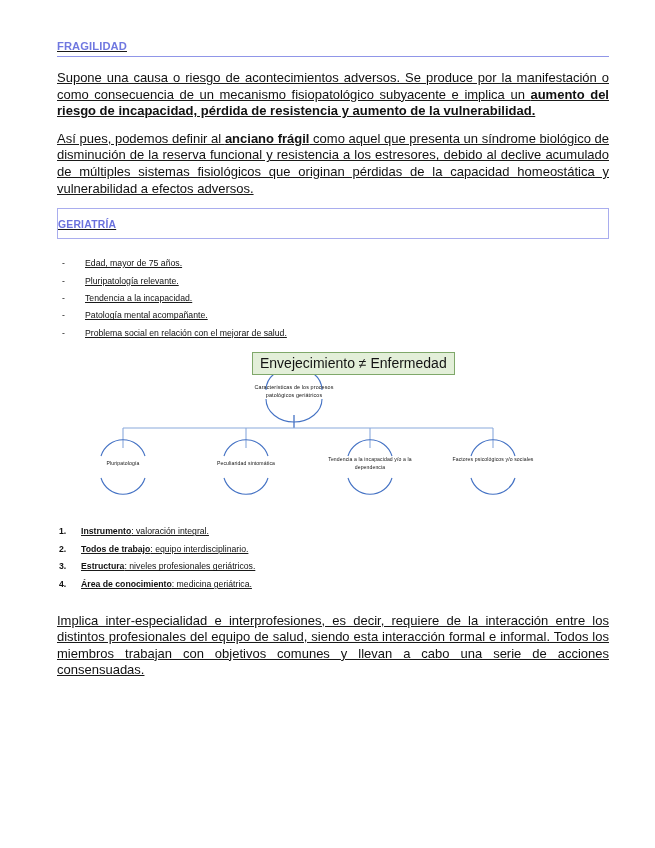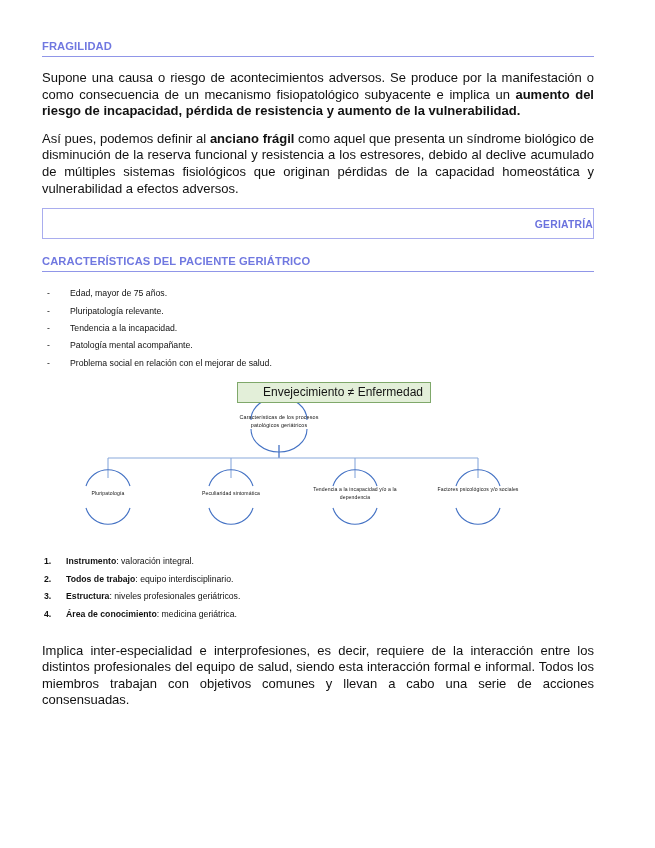--- a/index.html
+++ b/index.html
@@ -15,23 +15,24 @@
   .page {
     position: relative;
     width: 655px;
     height: 848px;
     background: #ffffff;
     overflow: hidden;
     box-sizing: border-box;
   }
   .content {
     position: absolute;
-    left: 42px;
+    left: 57px;
     top: 40px;
     width: 552px;
+    text-decoration: underline;
   }
 
   
   .section-heading {
     color: #7078E0;
     font-size: 11.2px;
     font-weight: bold;
     letter-spacing: 0.1px;
     padding-bottom: 4px;
     margin: 0;
@@ -51,21 +52,21 @@
     margin: 0 0 11px 0;
     color: #111111;
   }
   p.body-text:last-child { margin-bottom: 0; }
   .b { font-weight: bold; }
 
   
   .banner {
     border: 1px solid #A9ADEE;
     background: #FFFFFF;
-    text-align: right;
+    text-align: left;
     padding: 5px 0 6px 0;
     margin: 3px 0 16px 0;
     box-shadow: inset 0 0 0 1px #ffffff;
   }
   .banner-text {
     color: #6B72DE;
     font-size: 10.4px;
     font-weight: bold;
     letter-spacing: 0.2px;
   }
@@ -120,22 +121,22 @@
     position: absolute;
     left: 0;
     top: 0;
   }
   .green-box {
     position: absolute;
     left: 195px;
     top: 0px;
     border: 1px solid #7FA86A;
     background: #E3EFD9;
-    padding: 2px 7px 3px 25px;
-    font-size: 12px;
+    padding: 2px 7px 3px 7px;
+    font-size: 14px;
     color: #141414;
     white-space: nowrap;
   }
   .node-label {
     position: absolute;
     text-align: center;
     font-size: 5.1px;
     line-height: 7.4px;
     color: #141414;
     letter-spacing: 0.12px;
@@ -158,24 +159,20 @@
     </div>
 
     <p class="body-text"><span>Supone una causa o riesgo de acontecimientos adversos. Se produce por la manifestación o como consecuencia de un mecanismo fisiopatológico subyacente e implica un </span><span class="b">aumento del riesgo de incapacidad, pérdida de resistencia y aumento de la vulnerabilidad.</span></p>
 
     <p class="body-text"><span>Así pues, podemos definir al </span><span class="b">anciano frágil</span><span> como aquel que presenta un síndrome biológico de disminución de la reserva funcional y resistencia a los estresores, debido al declive acumulado de múltiples sistemas fisiológicos que originan pérdidas de la capacidad homeostática y vulnerabilidad a efectos adversos.</span></p>
 
     <div class="banner">
       <span class="banner-text">GERIATRÍA</span>
     </div>
 
-    <div class="heading-block">
-      <div class="section-heading">CARACTERÍSTICAS DEL PACIENTE GERIÁTRICO</div>
-      <div class="heading-rule"></div>
-    </div>
 
     <ul class="dash-list">
       <li><span class="dash">-</span><span>Edad, mayor de 75 años.</span></li>
       <li><span class="dash">-</span><span>Pluripatología relevante.</span></li>
       <li><span class="dash">-</span><span>Tendencia a la incapacidad.</span></li>
       <li><span class="dash">-</span><span>Patología mental acompañante.</span></li>
       <li><span class="dash">-</span><span>Problema social en relación con el mejorar de salud.</span></li>
     </ul>
 
     <div class="diagram">

